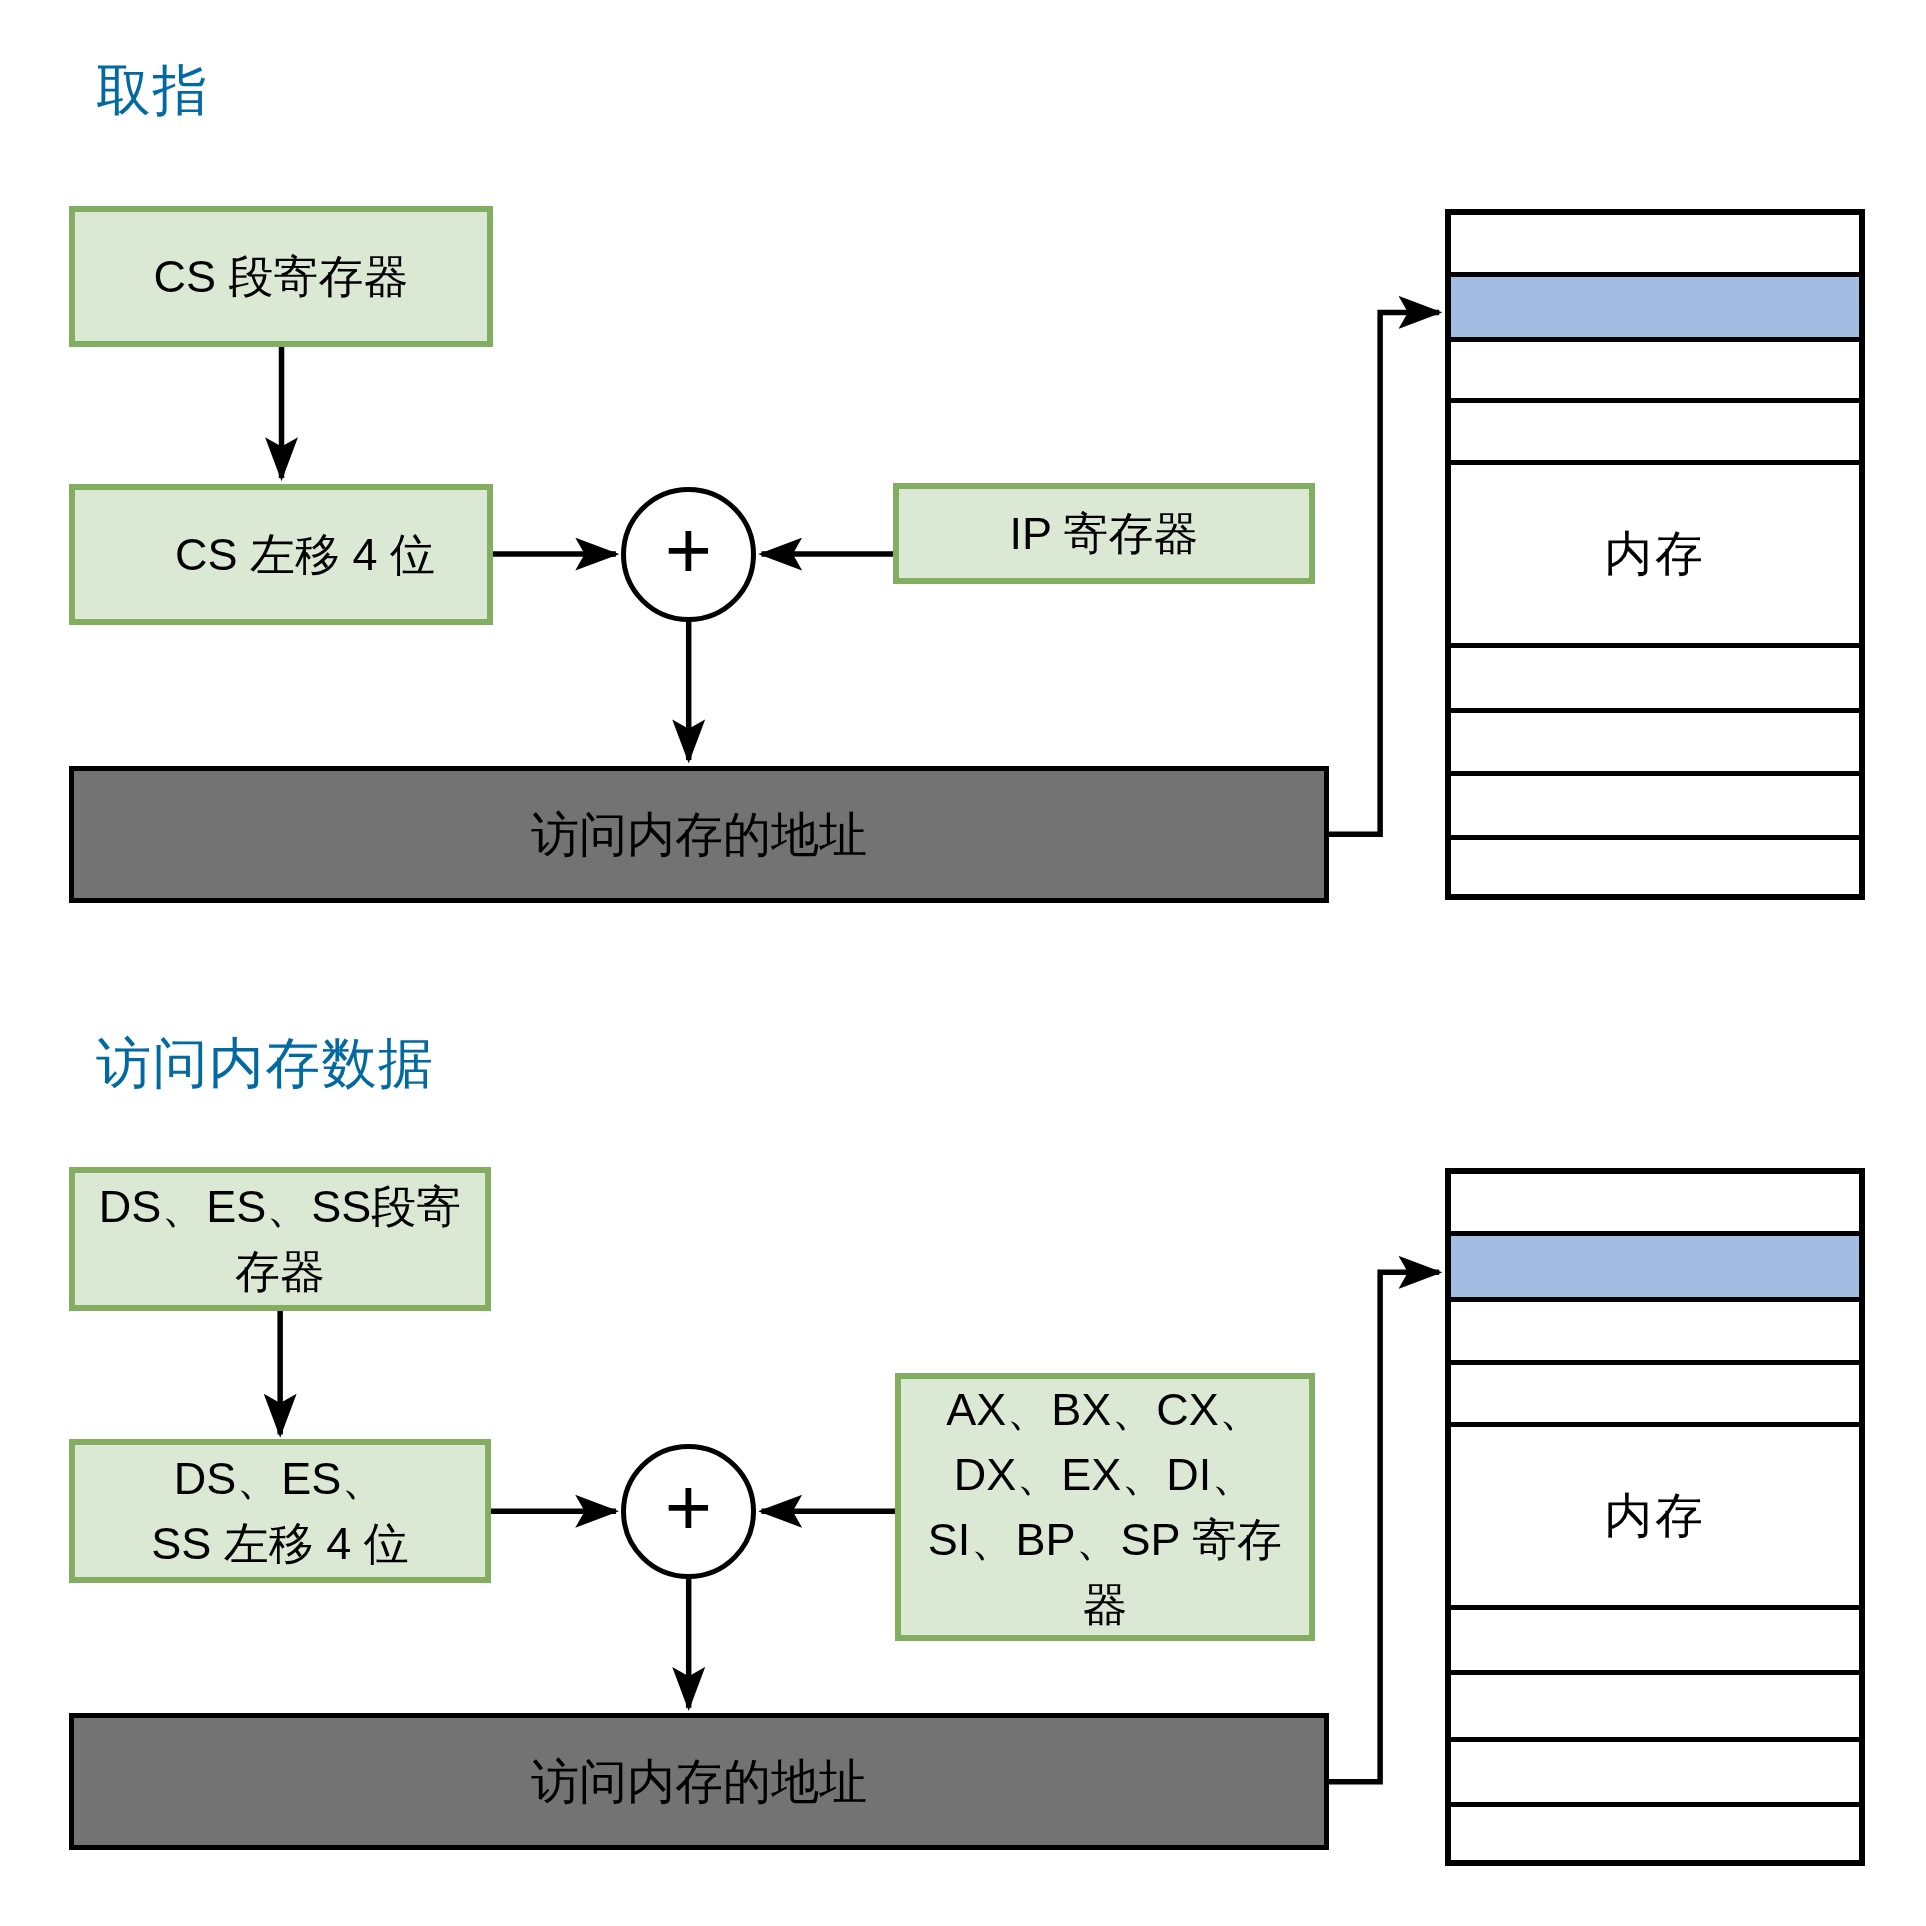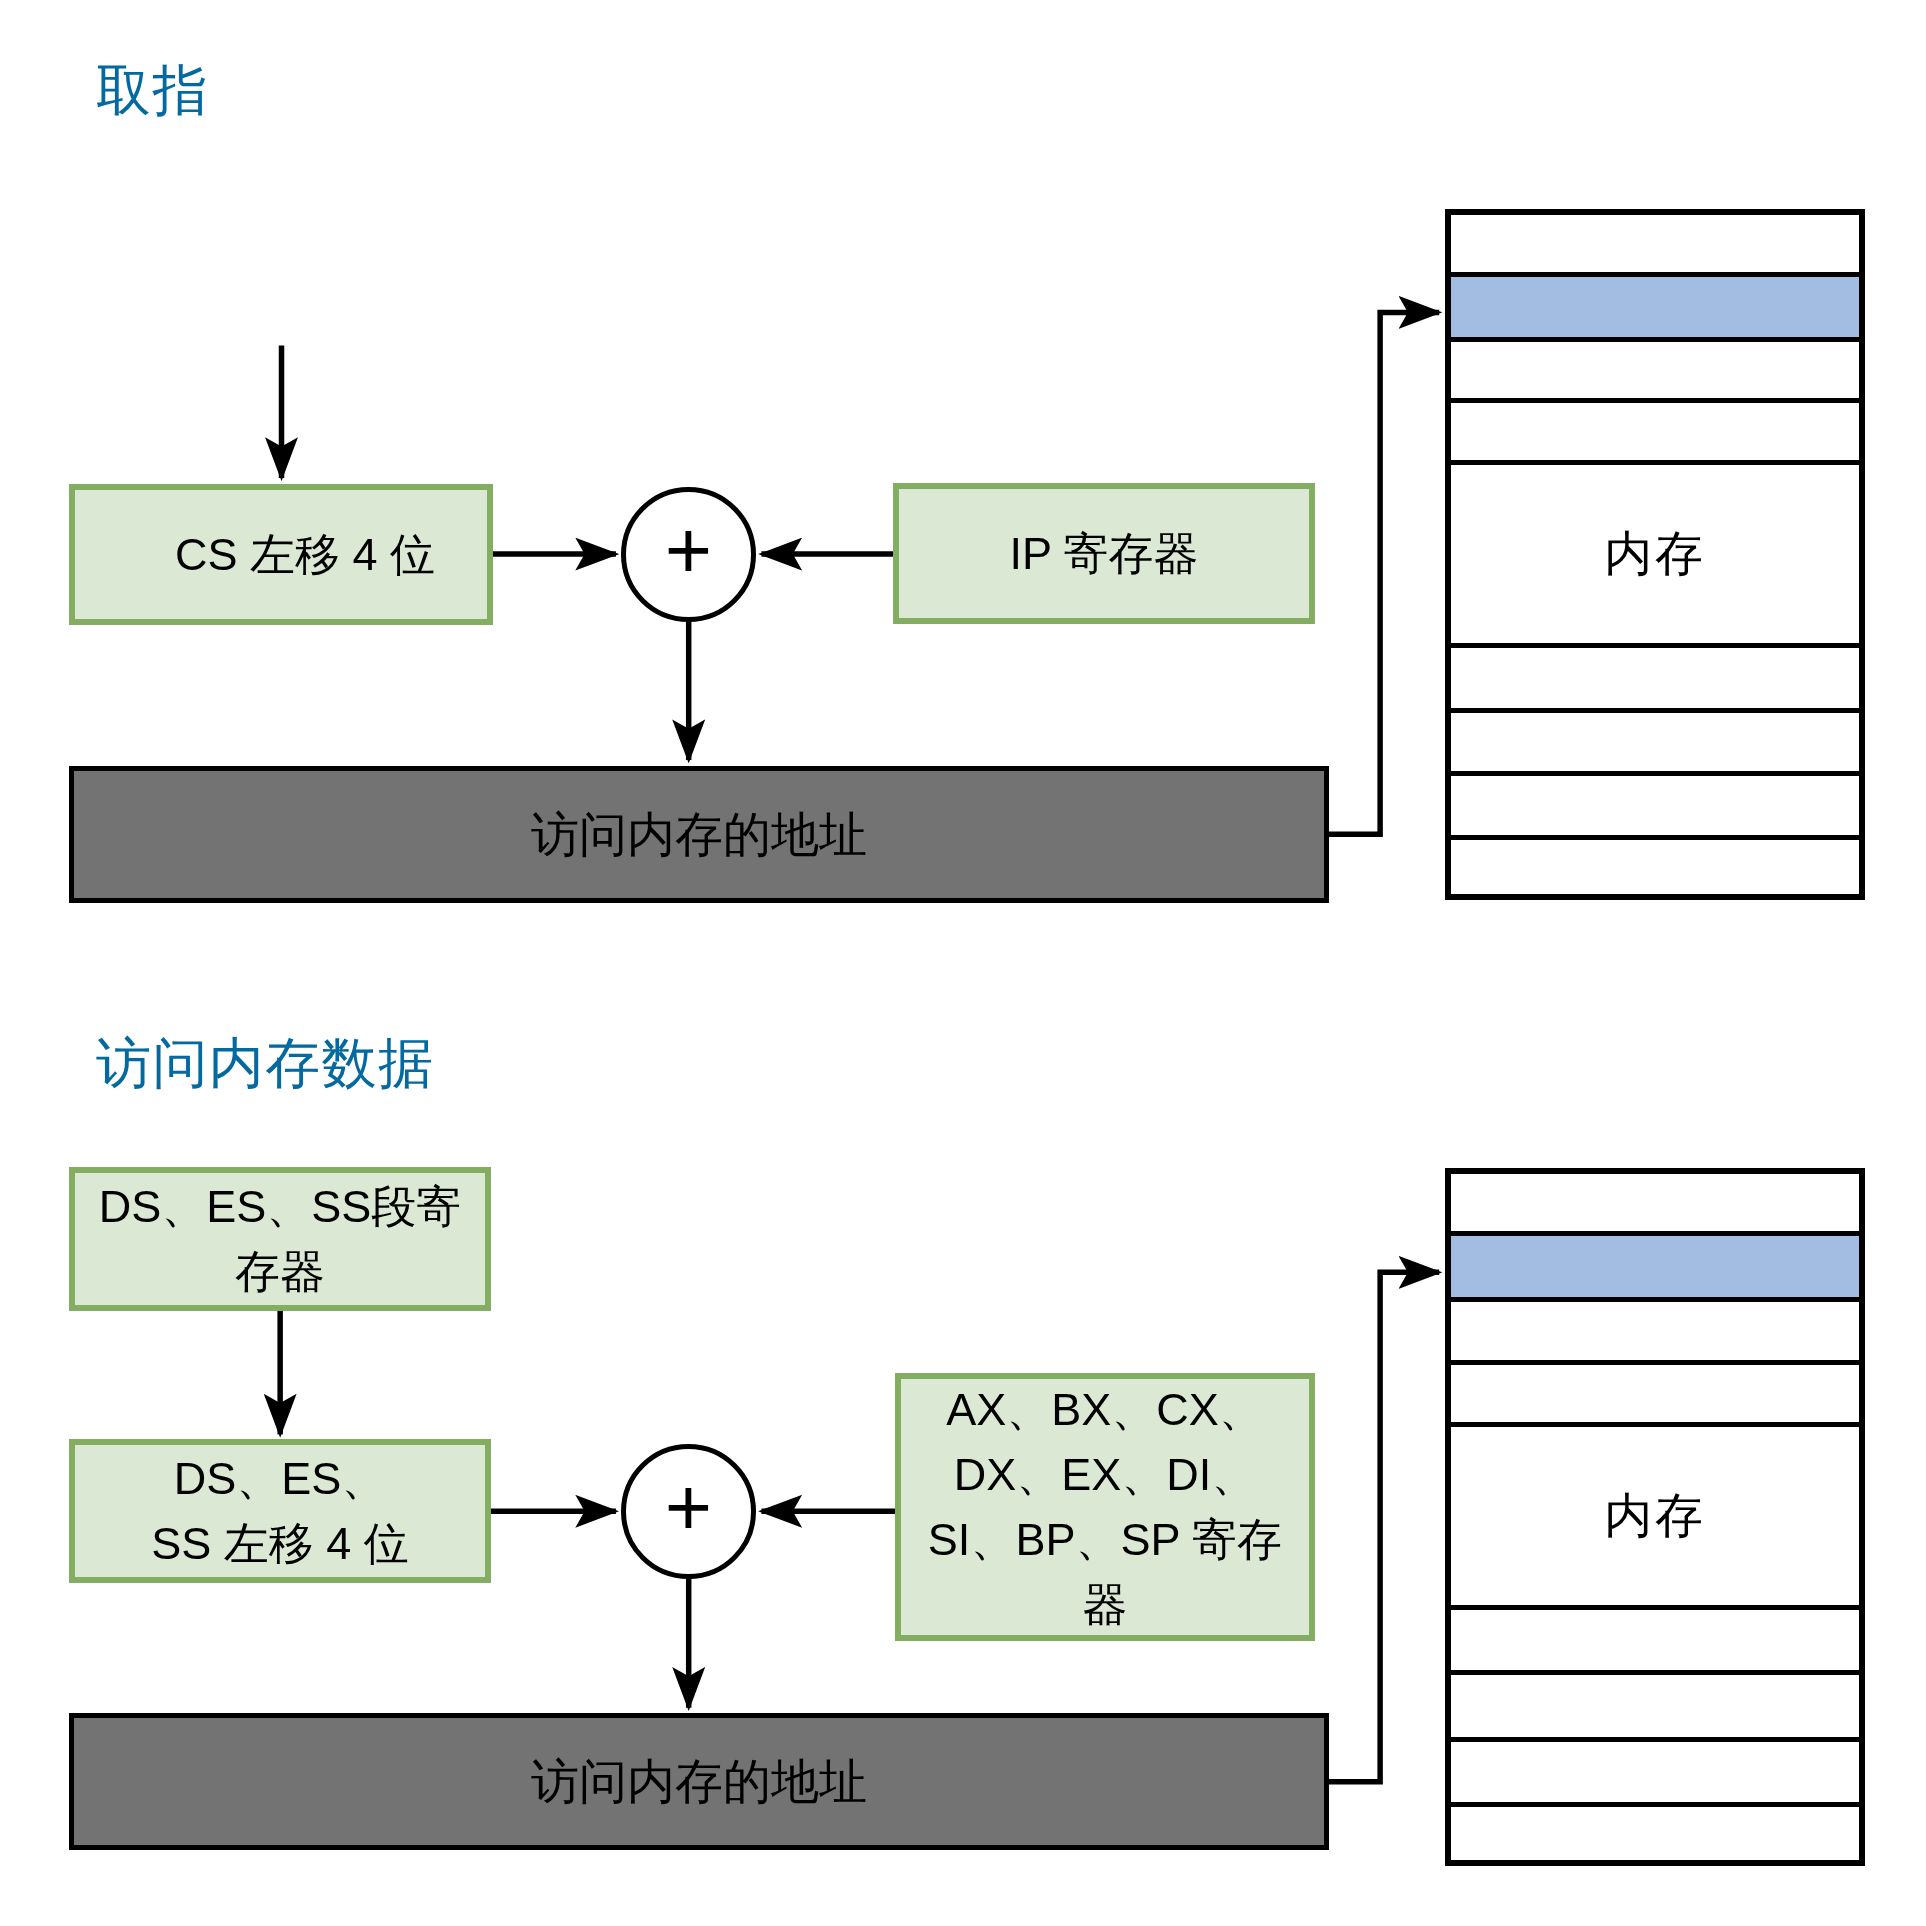--- a/index.html
+++ b/index.html
@@ -59,28 +59,29 @@
 
     <line x1="408" y1="1908" x2="408" y2="2089" stroke="#000" stroke-width="8" marker-end="url(#ah)"></line>
     <line x1="713" y1="2201" x2="897" y2="2201" stroke="#000" stroke-width="8" marker-end="url(#ah)"></line>
     <line x1="1305" y1="2201" x2="1109" y2="2201" stroke="#000" stroke-width="8" marker-end="url(#ah)"></line>
     <line x1="1003" y1="2297" x2="1003" y2="2487" stroke="#000" stroke-width="8" marker-end="url(#ah)"></line>
     <path d="M1933,2595 H2010 V1853 H2096" fill="none" stroke="#000" stroke-width="8" marker-end="url(#ah)"></path>
   </svg>
 
   <div class="title" style="left:96px;top:60px;">取指</div>
 
+  <div class="box green" style="left:69px;top:206px;width:424px;height:141px;">CS 段寄存器</div>
 
   <div class="box green" style="left:69px;top:484px;width:424px;height:141px;padding-left:48px;">CS 左移 4 位</div>
 
   <div class="adder" style="left:621px;top:487px;">
     <span>+</span>
   </div>
 
-  <div class="box green" style="left:893px;top:483px;width:422px;height:141px;">IP 寄存器</div>
+  <div class="box green" style="left:893px;top:483px;width:422px;height:101px;">IP 寄存器</div>
 
   <div class="box blue" style="left:69px;top:766px;width:1260px;height:137px;">访问内存的地址</div>
 
   <div class="mem-table" style="left:1445px;top:209px;width:420px;height:691px;">
       <div class="mem-row" style="flex-grow: 100;"></div>
       <div class="mem-row highlight" style="flex-grow: 105;"></div>
       <div class="mem-row" style="flex-grow: 100;"></div>
       <div class="mem-row" style="flex-grow: 100;"></div>
       <div class="mem-row" style="flex-grow: 200;">
         <span>内存</span>

